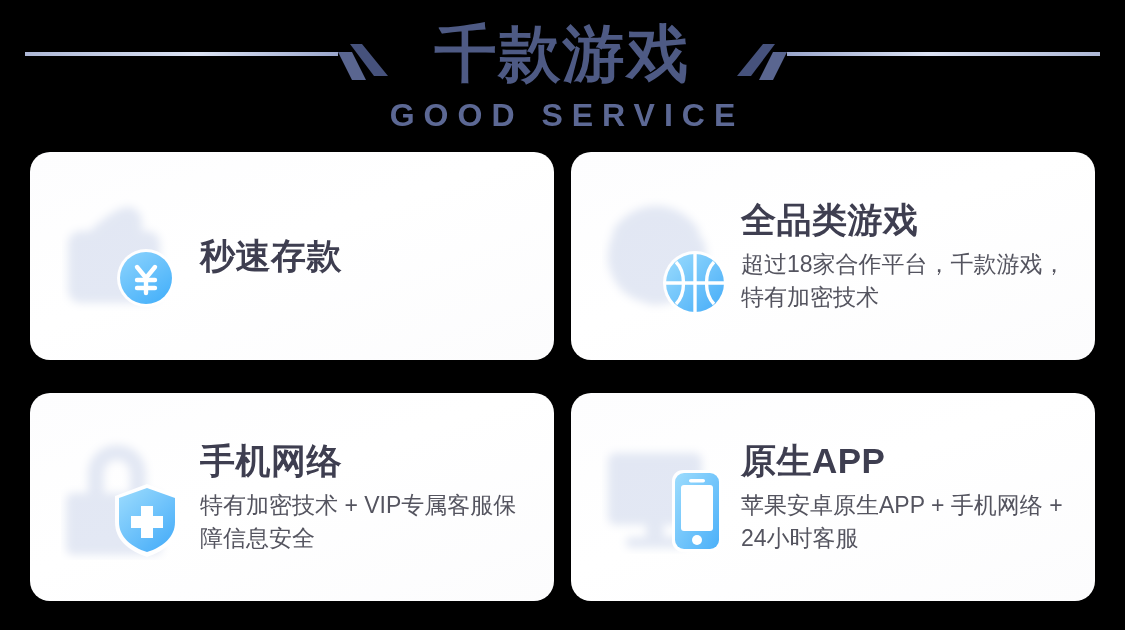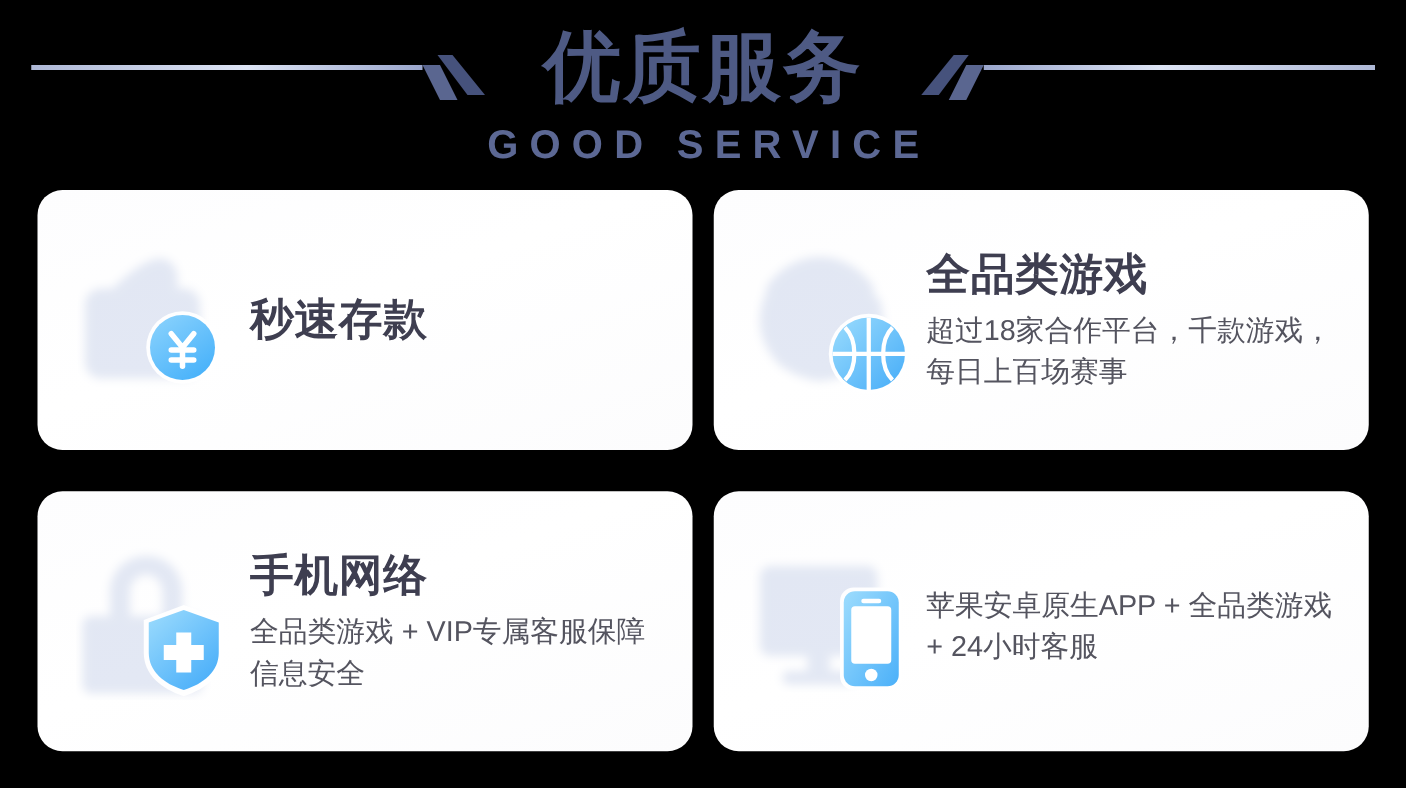--- a/index.html
+++ b/index.html
@@ -153,21 +153,21 @@
     </svg>
   </div>
 
   <div class="slash slash-right">
     <svg width="46" height="44" viewBox="0 0 46 44">
       <path d="M6 42 L32 10 L44 10 L20 42 Z" fill="#46527c"></path>
     </svg>
   </div>
 
   <div class="title-wrap">
-    <div class="main-title">优质服务</div>
+    <div class="main-title">千款游戏</div>
     <div class="sub-title">GOOD SERVICE</div>
   </div>
 </div>
 
 <div class="grid">
 
   <div class="card">
     <div class="icon-box">
       <svg width="124" height="120" viewBox="0 0 124 120">
         <defs>
@@ -249,21 +249,21 @@
         <g fill="none" stroke="#ffffff" stroke-width="3.4">
           <path d="M93 60 L93 118"></path>
           <path d="M64 89 L122 89"></path>
           <path d="M74 68 C84 78 84 100 74 110"></path>
           <path d="M112 68 C102 78 102 100 112 110"></path>
         </g>
       </svg>
     </div>
     <div class="card-text">
       <div class="card-title">全品类游戏</div>
-      <div class="card-desc narrow">超过18家合作平台，千款游戏，每日上百场赛事</div>
+      <div class="card-desc narrow">超过18家合作平台，千款游戏，特有加密技术</div>
     </div>
   </div>
 
   <div class="card">
     <div class="icon-box">
       <svg width="126" height="126" viewBox="0 0 126 126">
         <defs>
           <linearGradient id="lBody" x1="0" y1="0" x2="0.8" y2="1">
             <stop offset="0" stop-color="#63a1fa"></stop>
             <stop offset="1" stop-color="#3a5ff1"></stop>
@@ -292,21 +292,21 @@
             <rect x="13" y="98" width="34" height="7" rx="3.5"></rect>
           </g>
         </g>
         <path d="M86 50 L118 62 L118 88 C118 106 104 117 86 123 C68 117 54 106 54 88 L54 62 Z" fill="#ffffff" opacity="0.95"></path>
         <path d="M86 54 L114 64 L114 88 C114 103 102 113 86 118 C70 113 58 103 58 88 L58 64 Z" fill="url(#lShield)"></path>
         <path d="M80 72 L92 72 L92 82 L102 82 L102 94 L92 94 L92 104 L80 104 L80 94 L70 94 L70 82 L80 82 Z" fill="#ffffff"></path>
       </svg>
     </div>
     <div class="card-text">
       <div class="card-title">手机网络</div>
-      <div class="card-desc narrow">全品类游戏 + VIP专属客服保障信息安全</div>
+      <div class="card-desc narrow">特有加密技术 + VIP专属客服保障信息安全</div>
     </div>
   </div>
 
   <div class="card">
     <div class="icon-box">
       <svg width="126" height="114" viewBox="0 0 126 114">
         <defs>
           <linearGradient id="mFrame" x1="0" y1="0" x2="1" y2="1">
             <stop offset="0" stop-color="#66a6fa"></stop>
             <stop offset="1" stop-color="#3a5ff1"></stop>
@@ -332,17 +332,18 @@
           <rect x="24" y="92" width="58" height="11" rx="5" fill="url(#mFrame)"></rect>
         </g>
         <rect x="70" y="30" width="50" height="82" rx="11" fill="#ffffff" opacity="0.95"></rect>
         <rect x="73" y="33" width="44" height="76" rx="9" fill="url(#pBody)"></rect>
         <rect x="79" y="45" width="32" height="46" rx="3" fill="#ffffff"></rect>
         <rect x="87" y="39" width="16" height="3.6" rx="1.8" fill="#ffffff"></rect>
         <circle cx="95" cy="100" r="5" fill="#ffffff"></circle>
       </svg>
     </div>
     <div class="card-text">
-      <div class="card-desc narrow">苹果安卓原生APP + 全品类游戏 + 24小时客服</div>
+      <div class="card-title">原生APP</div>
+      <div class="card-desc narrow">苹果安卓原生APP + 手机网络 + 24小时客服</div>
     </div>
   </div>
 
 </div>
 
 </body></html>

